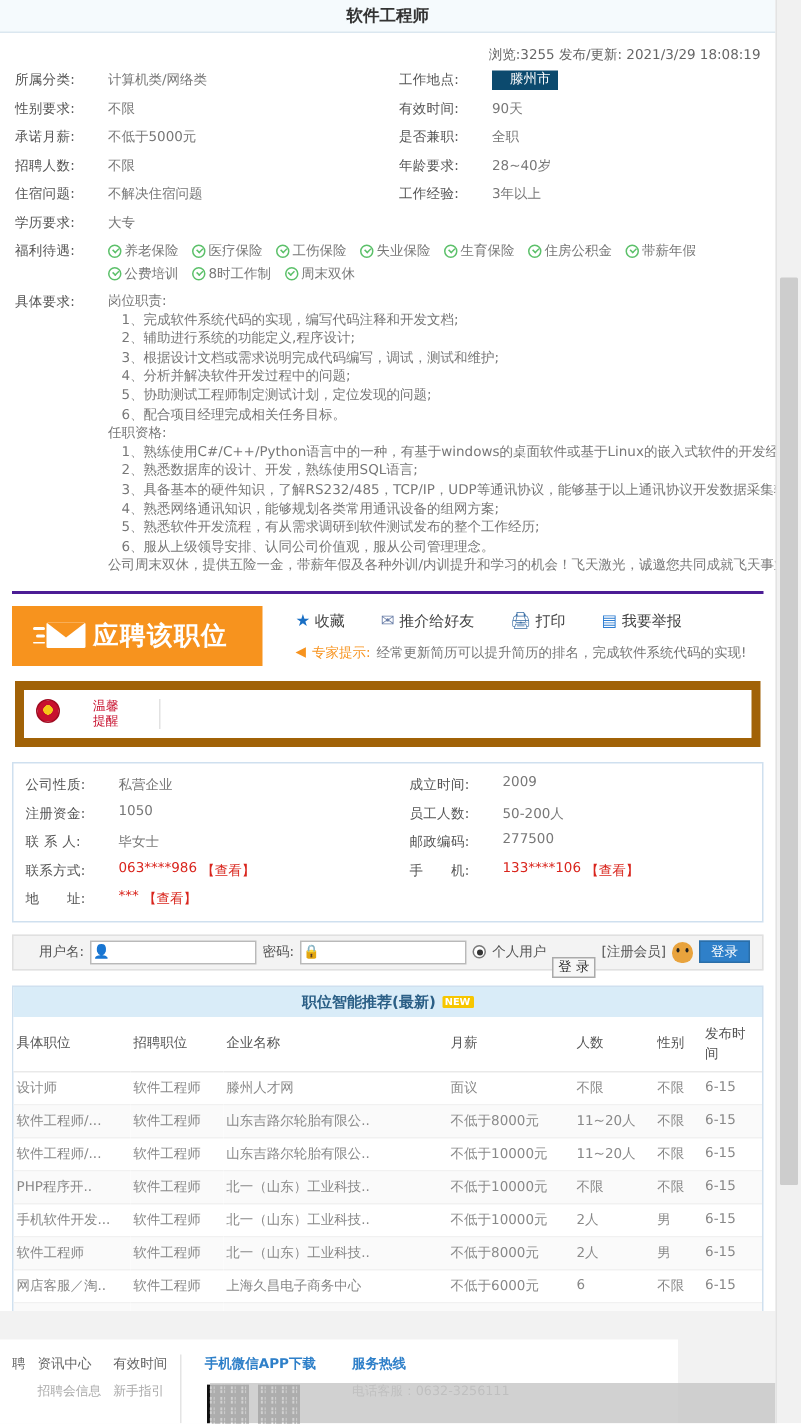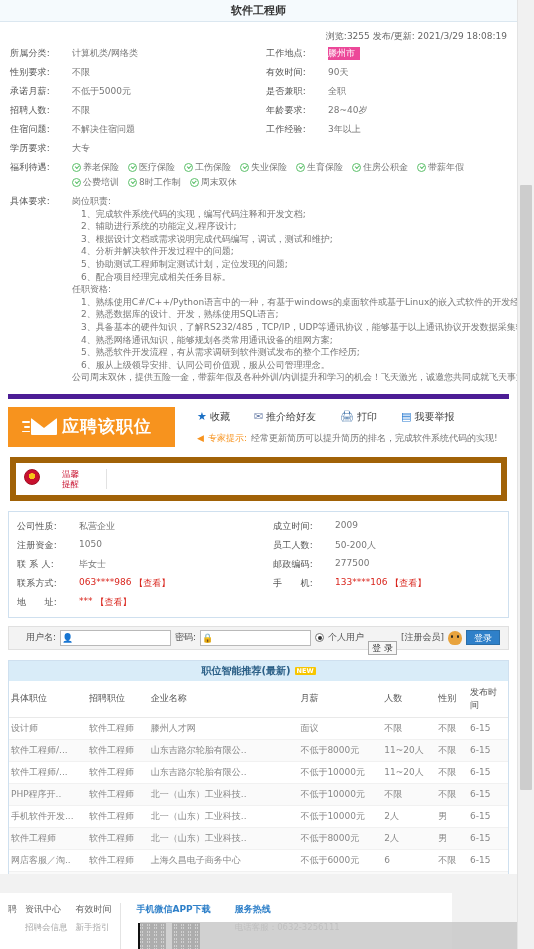--- a/index.html
+++ b/index.html
@@ -64,22 +64,22 @@
   .dcell.left { width: 256px; }
   .dcell.right { flex: 1; }
   .dlabel {
     width: 66px; min-width: 66px;
     color: #555; font-size: 9px;
     padding-left: 4px;
     letter-spacing: .2px;
   }
   .dval { color: #777; font-size: 9px; }
   .tag-red {
-    background: #ec4899; color: #fff;
-    padding: 1px 5px 2px 0; font-size: 9px;
+    background: #0c4a6e; color: #fff;
+    padding: 1px 5px 2px 12px; font-size: 9px;
     display: inline-block; line-height: 10px;
   }
 
   
   .benefits-row { display: flex; align-items: flex-start; margin-bottom: 6px; }
   .benefits { flex: 1; display: flex; flex-wrap: wrap; gap: 2px 9px; padding-right: 4px; }
   .ben { display: inline-flex; align-items: center; color: #777; font-size: 9px; white-space: nowrap; }
   .chk {
     width: 9px; height: 9px; margin-right: 2px;
     border: 1.2px solid #5cc06a; border-radius: 50%;
@@ -96,21 +96,21 @@
 
   
   .req-row { display: flex; align-items: flex-start; }
   .req-body { flex: 1; color: #777; font-size: 9px; line-height: 12.6px; padding-right: 8px; }
   .req-body div { white-space: nowrap; }
   .req-sub { padding-left: 9px; }
 
   
   .apply-wrap {
     margin: 10px 8px 0 8px;
-    border-top: 5px solid #4c1d95;
+    border-top: 2px solid #4c1d95;
     padding-top: 8px;
     display: flex; align-items: stretch; text-align: center;
   }
   .apply-btn {
     width: 167px; height: 40px;
     background: #f7931e; color: #fff;
     display: flex; align-items: center; justify-content: center;
     gap: 5px; cursor: pointer;
   }
   .apply-btn .env {

